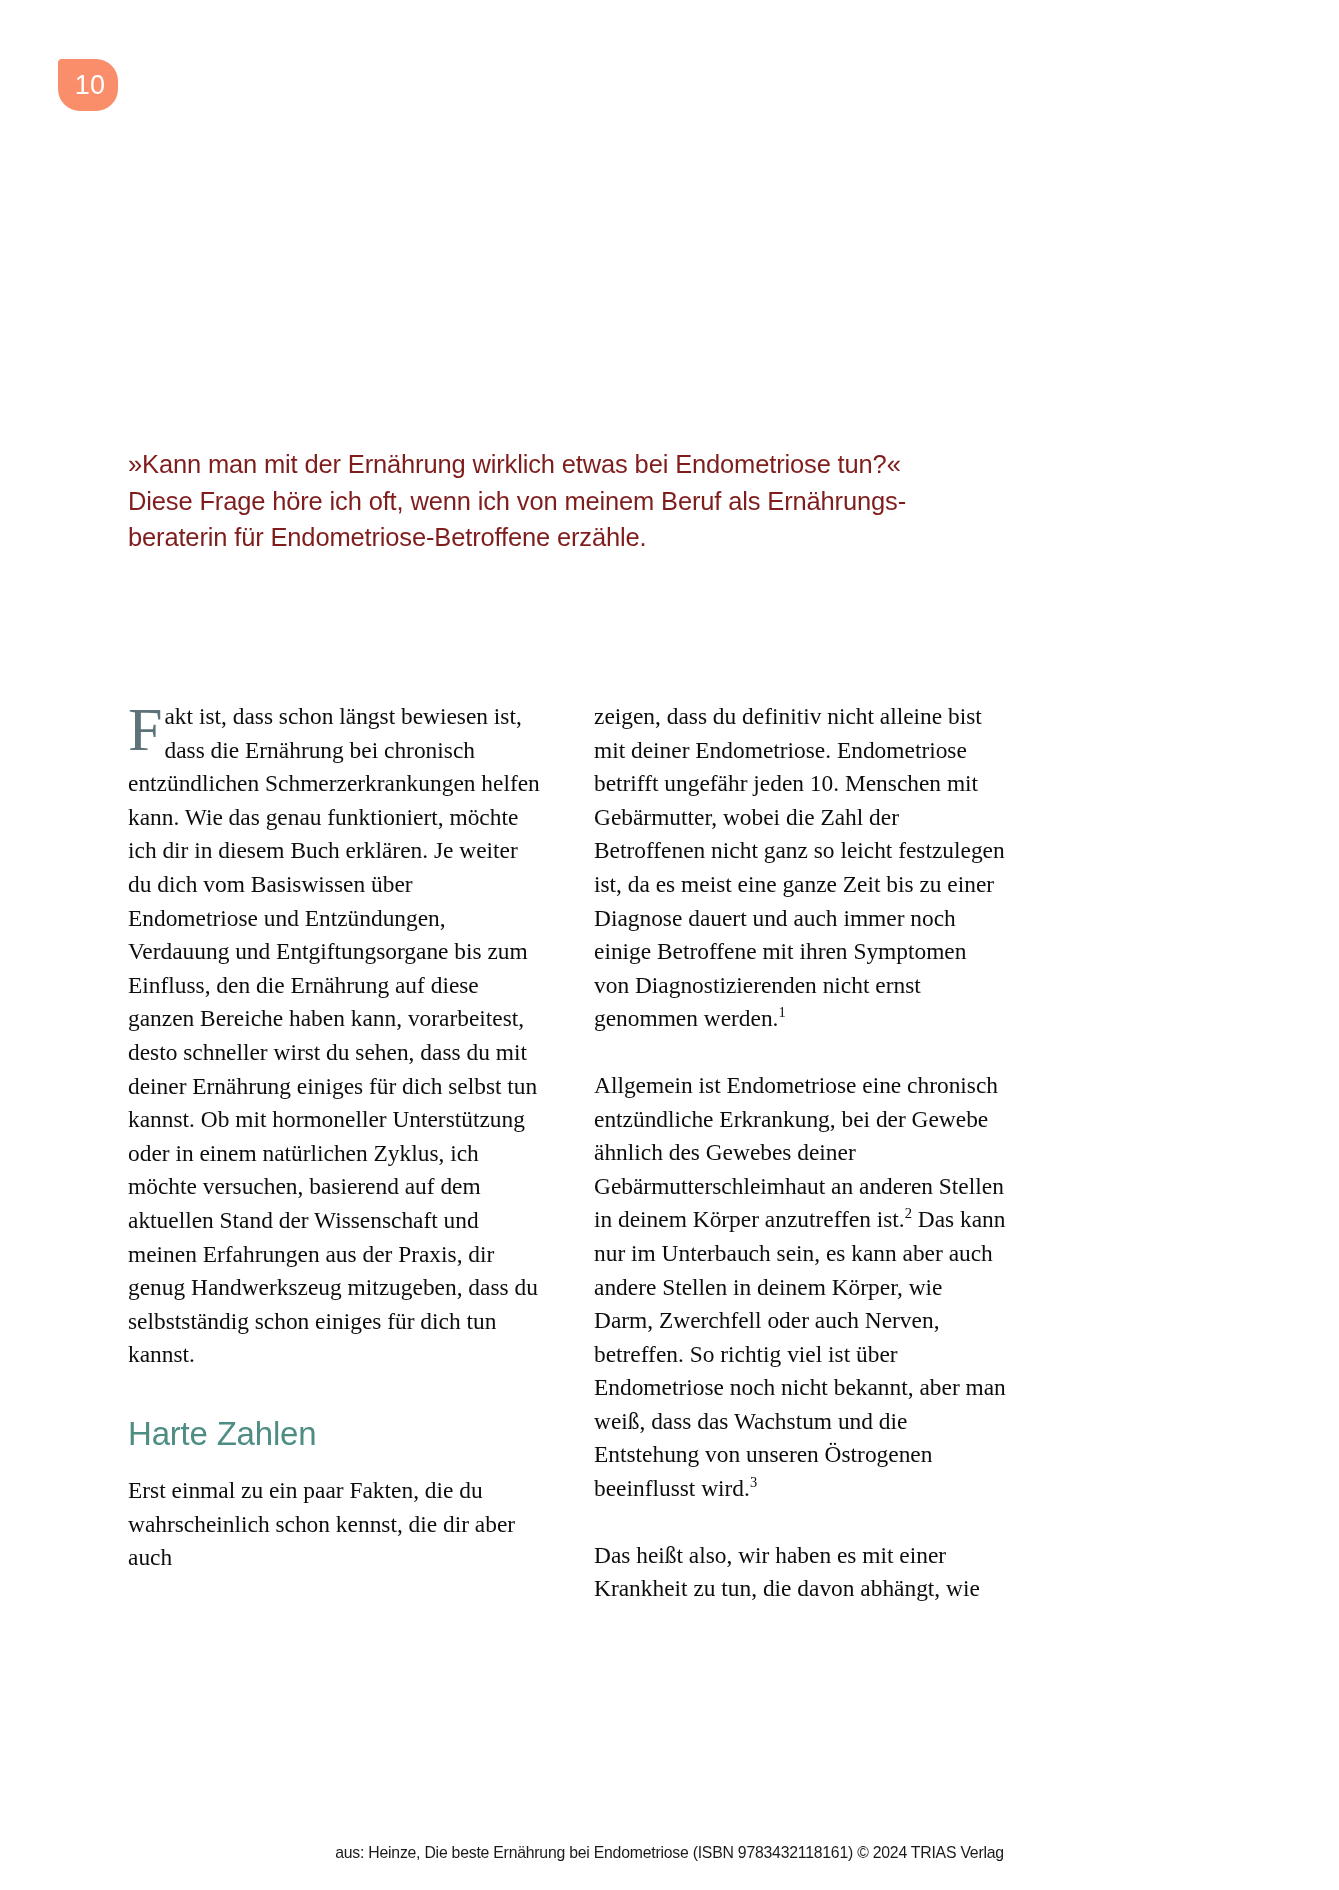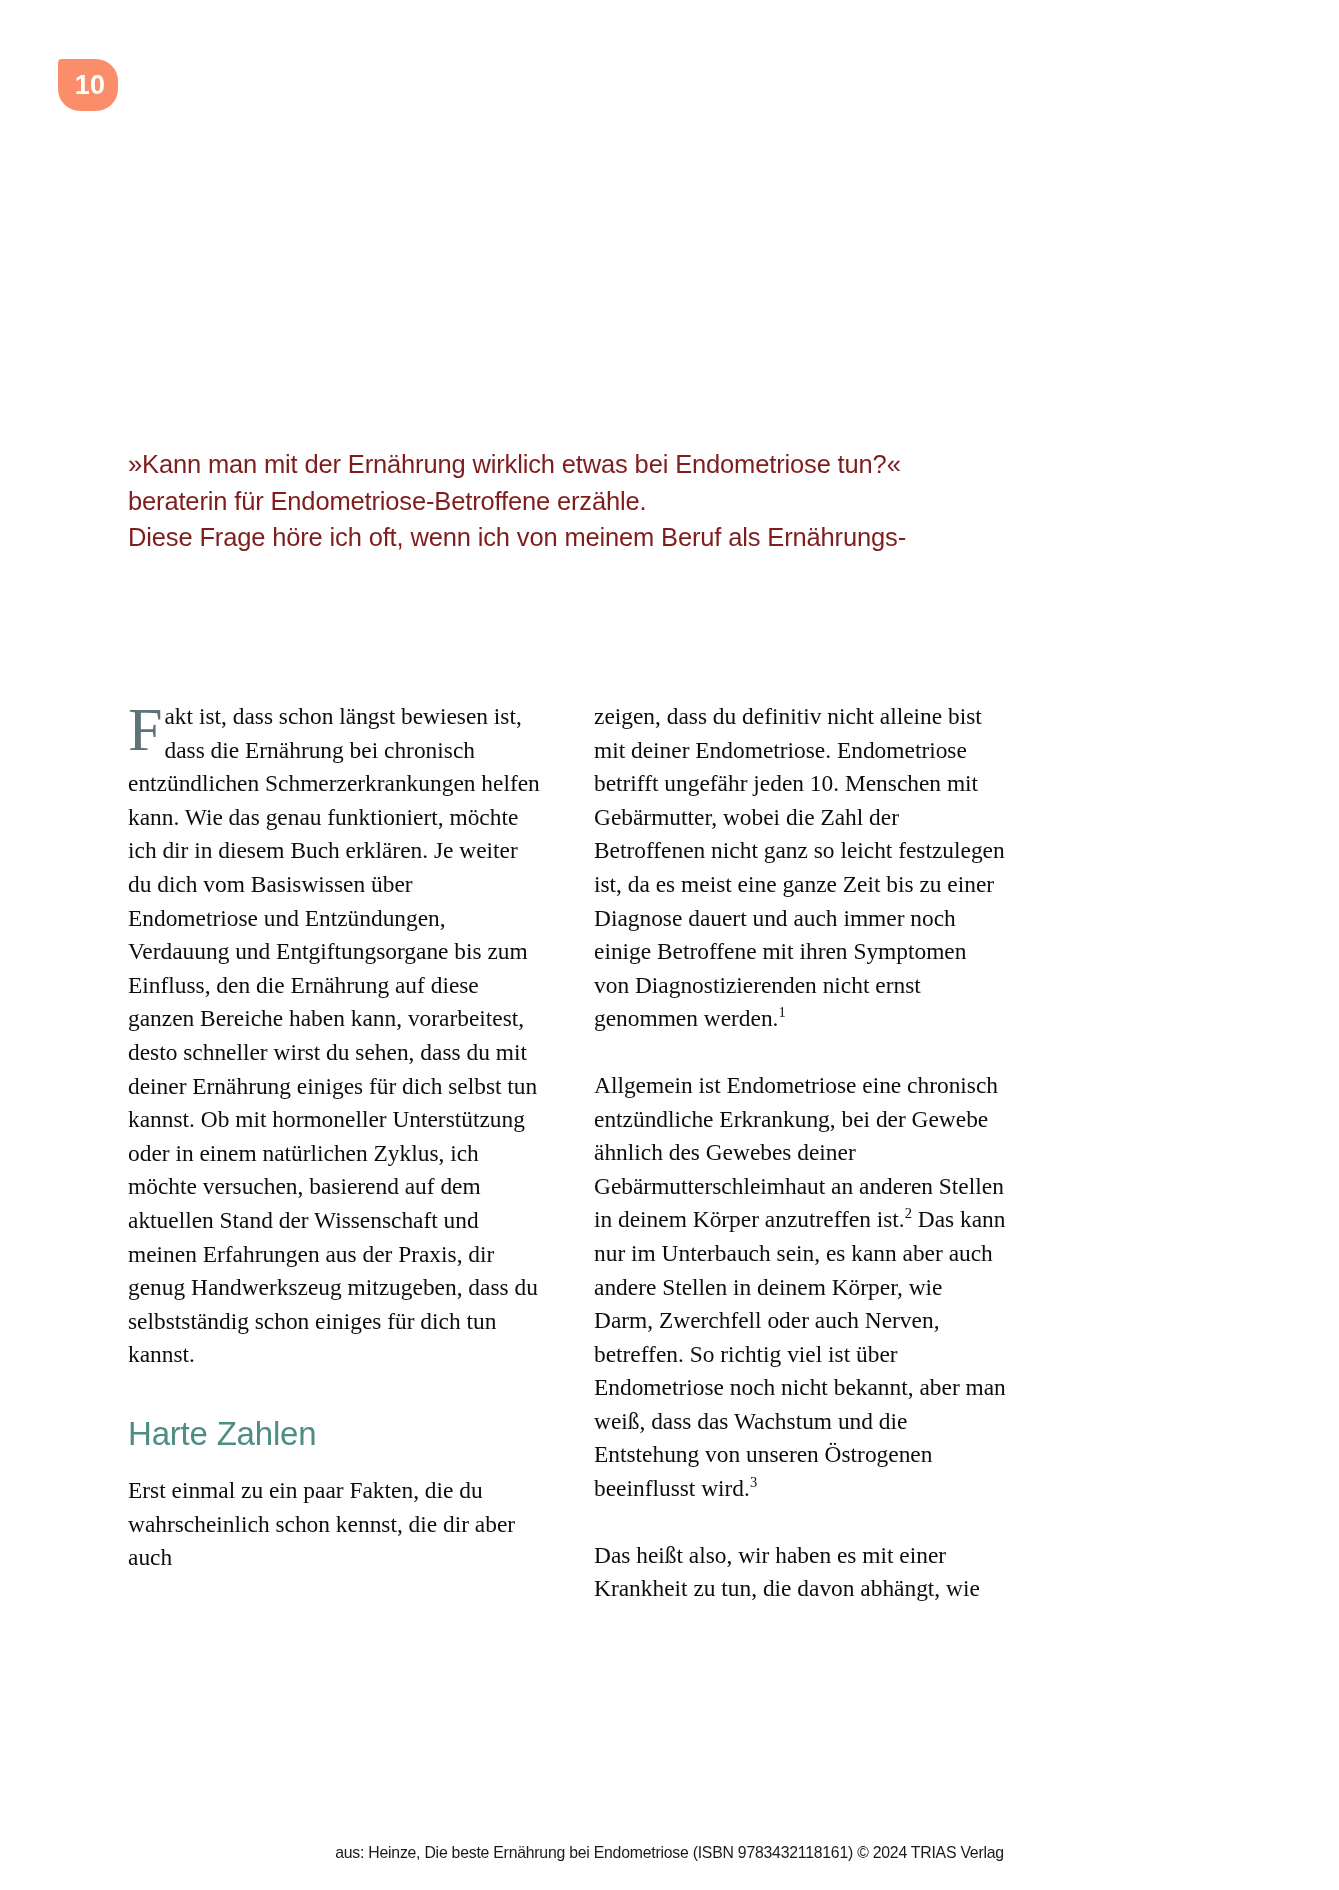--- a/index.html
+++ b/index.html
@@ -34,21 +34,21 @@
     border-bottom-left-radius: 22px;
     border-top-left-radius: 4px;
     display: flex;
     align-items: center;
     justify-content: center;
   }
   #page-number-badge .num {
     color: #ffffff;
     font-family: "Liberation Sans", sans-serif;
     font-size: 27px;
-    font-weight: 700;
+    font-weight: 400;
     line-height: 1;
     letter-spacing: 0.3px;
     padding-left: 4px;
   }
 
   
   #chapter-title {
     position: absolute;
     left: 128px;
     top: 175px;
@@ -149,22 +149,22 @@
 
 <div id="page">
 
   <div id="page-number-badge">
     <span class="num">10</span>
   </div>
 
 
   <div id="intro-block">
     <span class="iline">»Kann man mit der Ernährung wirklich etwas bei Endometriose tun?«</span>
+    <span class="iline">Diese Frage höre ich oft, wenn ich von meinem Beruf als Ernährungs-</span>
     <span class="iline">beraterin für Endometriose-Betroffene erzähle.</span>
-    <span class="iline">Diese Frage höre ich oft, wenn ich von meinem Beruf als Ernährungs-</span>
   </div>
 
   <div id="columns">
 
     <div class="column" id="column-left">
       <p class="para">
         <span class="dropcap">F</span><span>akt ist, dass schon längst bewiesen ist, dass die Ernährung bei chronisch entzündlichen Schmerzerkrankungen helfen kann. Wie das genau funktioniert, möchte ich dir in diesem Buch erklären. Je weiter du dich vom Basiswissen über Endometriose und Entzündungen, Verdauung und Entgiftungsorgane bis zum Einfluss, den die Ernährung auf diese ganzen Bereiche haben kann, vorarbeitest, desto schneller wirst du sehen, dass du mit deiner Ernährung einiges für dich selbst tun kannst. Ob mit hormoneller Unterstützung oder in einem natürlichen Zyklus, ich möchte versuchen, basierend auf dem aktuellen Stand der Wissenschaft und meinen Erfahrungen aus der Praxis, dir genug Handwerkszeug mitzugeben, dass du selbstständig schon einiges für dich tun kannst.</span>
       </p>
       <h2 class="section-heading">Harte Zahlen</h2>
       <p class="para"><span>Erst einmal zu ein paar Fakten, die du wahrscheinlich schon kennst, die dir aber auch</span></p>

